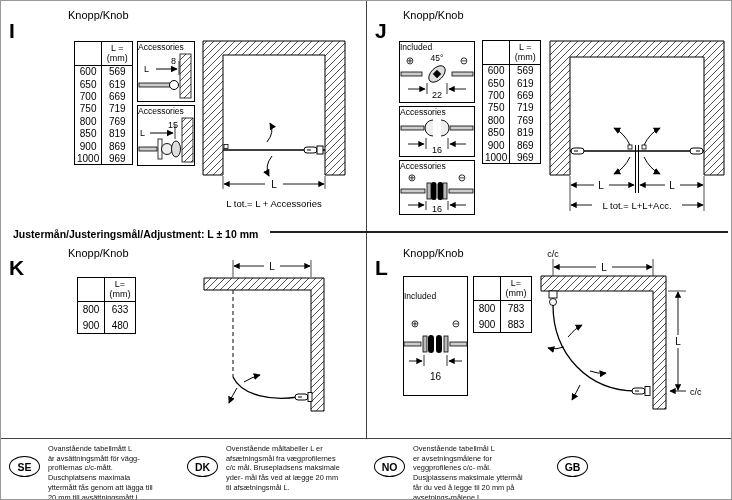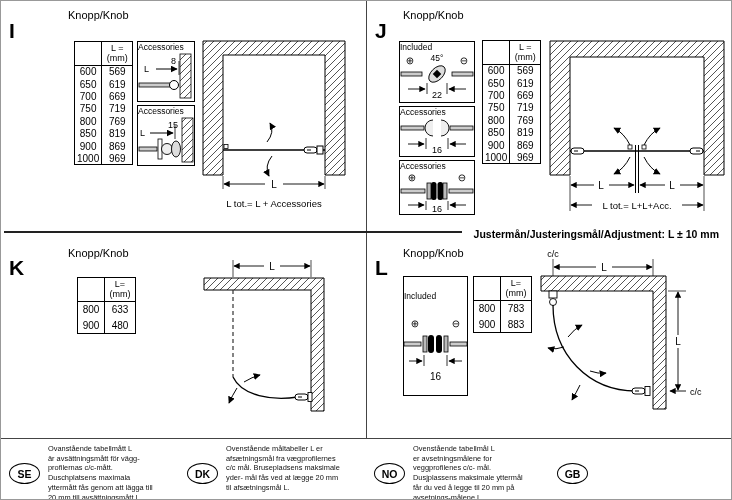--- a/index.html
+++ b/index.html
@@ -19,26 +19,26 @@
   .t2 td{height:16px}
   
   .abox{position:absolute;border:1px solid #000;background:#fff;text-align:left}
   .abox .t{font-size:8.5px;line-height:11px;color:#000}
   .diag{position:absolute}
   svg text{font-family:"Liberation Sans",sans-serif;fill:#000}
   
   .vline{position:absolute;left:365px;top:0;width:1px;height:437px;background:#444}
   .hline{position:absolute;left:0;top:437px;width:732px;height:1px;background:#444}
   .adjline{position:absolute;left:3px;right:3px;top:230px;border-top:2px solid #222}
-  .adjband{position:absolute;left:0;top:223px;width:100%;text-align:right;z-index:3}
+  .adjband{position:absolute;left:0;top:223px;width:100%;text-align:left;z-index:3}
   .adjband span{background:#fff;padding:0 12px;font-weight:bold;font-size:10.5px;color:#000}
   
   .note{position:absolute;top:443px;display:flex;gap:8px}
   .oval{flex:0 0 auto;width:31px;height:21px;border:1.7px solid #000;border-radius:50%;
-        display:flex;align-items:center;justify-content:center;font-weight:bold;font-size:10.5px;margin-top:19px;color:#000}
+        display:flex;align-items:center;justify-content:center;font-weight:bold;font-size:10.5px;margin-top:12px;color:#000}
   .note p{font-size:7.4px;line-height:9.7px;white-space:pre-line;color:#111}
 </style>
 </head>
 <body>
 
 <div class="page">
 
   <svg width="0" height="0" style="position:absolute" aria-hidden="true">
     <defs>
       <pattern id="hatch" width="7" height="7" patternUnits="userSpaceOnUse">

